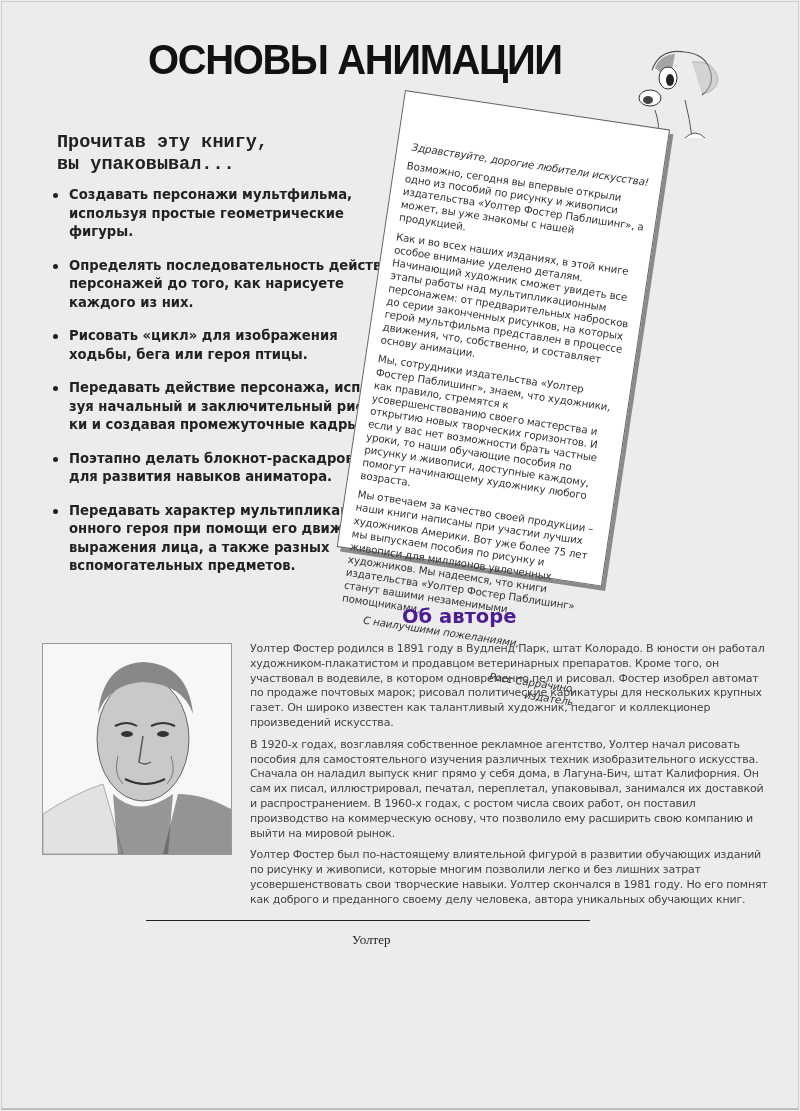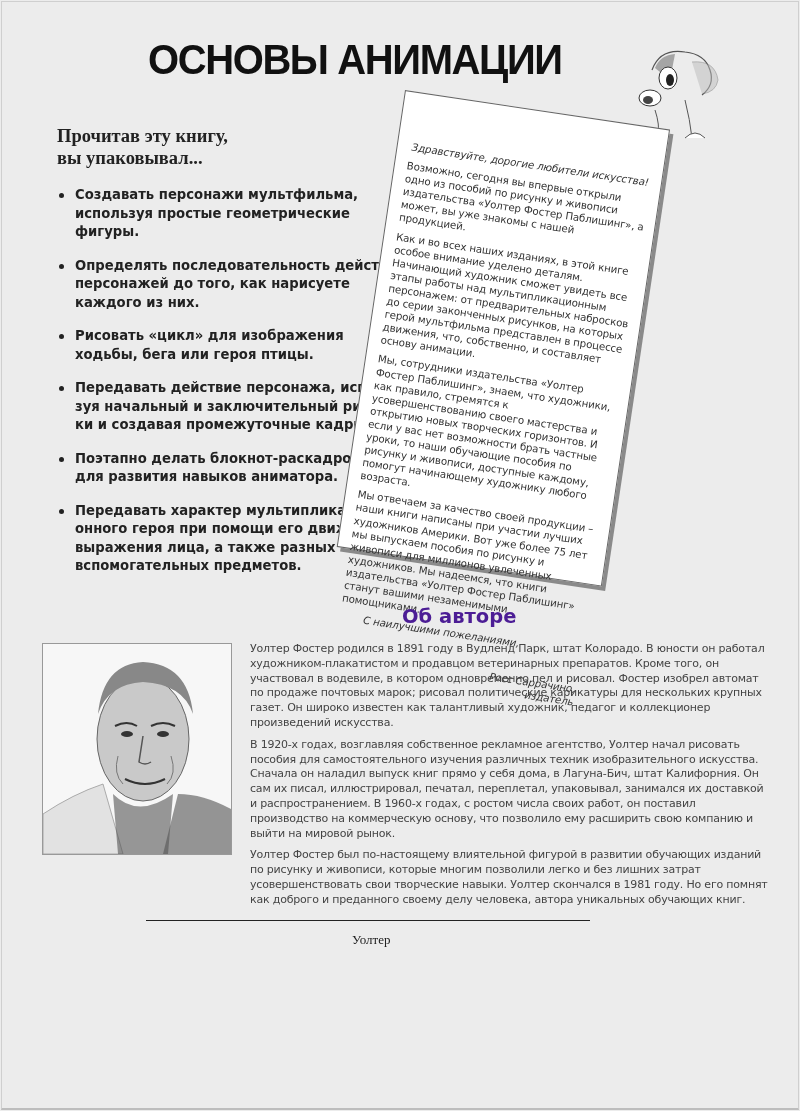--- a/index.html
+++ b/index.html
@@ -11,25 +11,25 @@
     position:absolute; left:1px; top:1px; width:796px; height:1106px;
     border:1px solid #cfcfcf; border-bottom:2px solid #bdbdbd;
   }
   .main-title {
     position:absolute; left:148px; top:35px; margin:0;
     font-family:"Liberation Sans", sans-serif; font-weight:bold; font-size:43px;
     letter-spacing:-1.5px; transform:scaleX(0.93); transform-origin:left top; color:#111;
   }
   .mascot { position:absolute; left:630px; top:40px; width:95px; height:100px; }
   .learn-heading {
-    position:absolute; left:57px; top:125px; margin:0;
-    font-family:Liberation Serif, serif; font-weight:bold; font-size:18.5px; line-height:22px; color:#222;
+    position:absolute; left:57px; top:132px; margin:0;
+    font-family:Liberation Mono, monospace; font-weight:bold; font-size:18.5px; line-height:22px; color:#222;
   }
   .learn-list {
-    position:absolute; left:57px; top:186px; width:350px; margin:0; padding:0; list-style:none;
+    position:absolute; left:51px; top:186px; width:350px; margin:0; padding:0; list-style:none;
     font-family:"DejaVu Sans", sans-serif; font-weight:bold; font-size:13.2px; line-height:18.5px; color:#222;
   }
   .learn-list li { position:relative; padding-left:18px; margin-bottom:15px; }
   .learn-list li::before {
     content:""; position:absolute; left:2px; top:7px; width:5px; height:5px; border-radius:50%; background:#222;
   }
   .letter-wrap {
     position:absolute; left:405px; top:90px; width:290px; height:480px;
     transform:rotate(8.5deg); transform-origin:0 0;
   }

